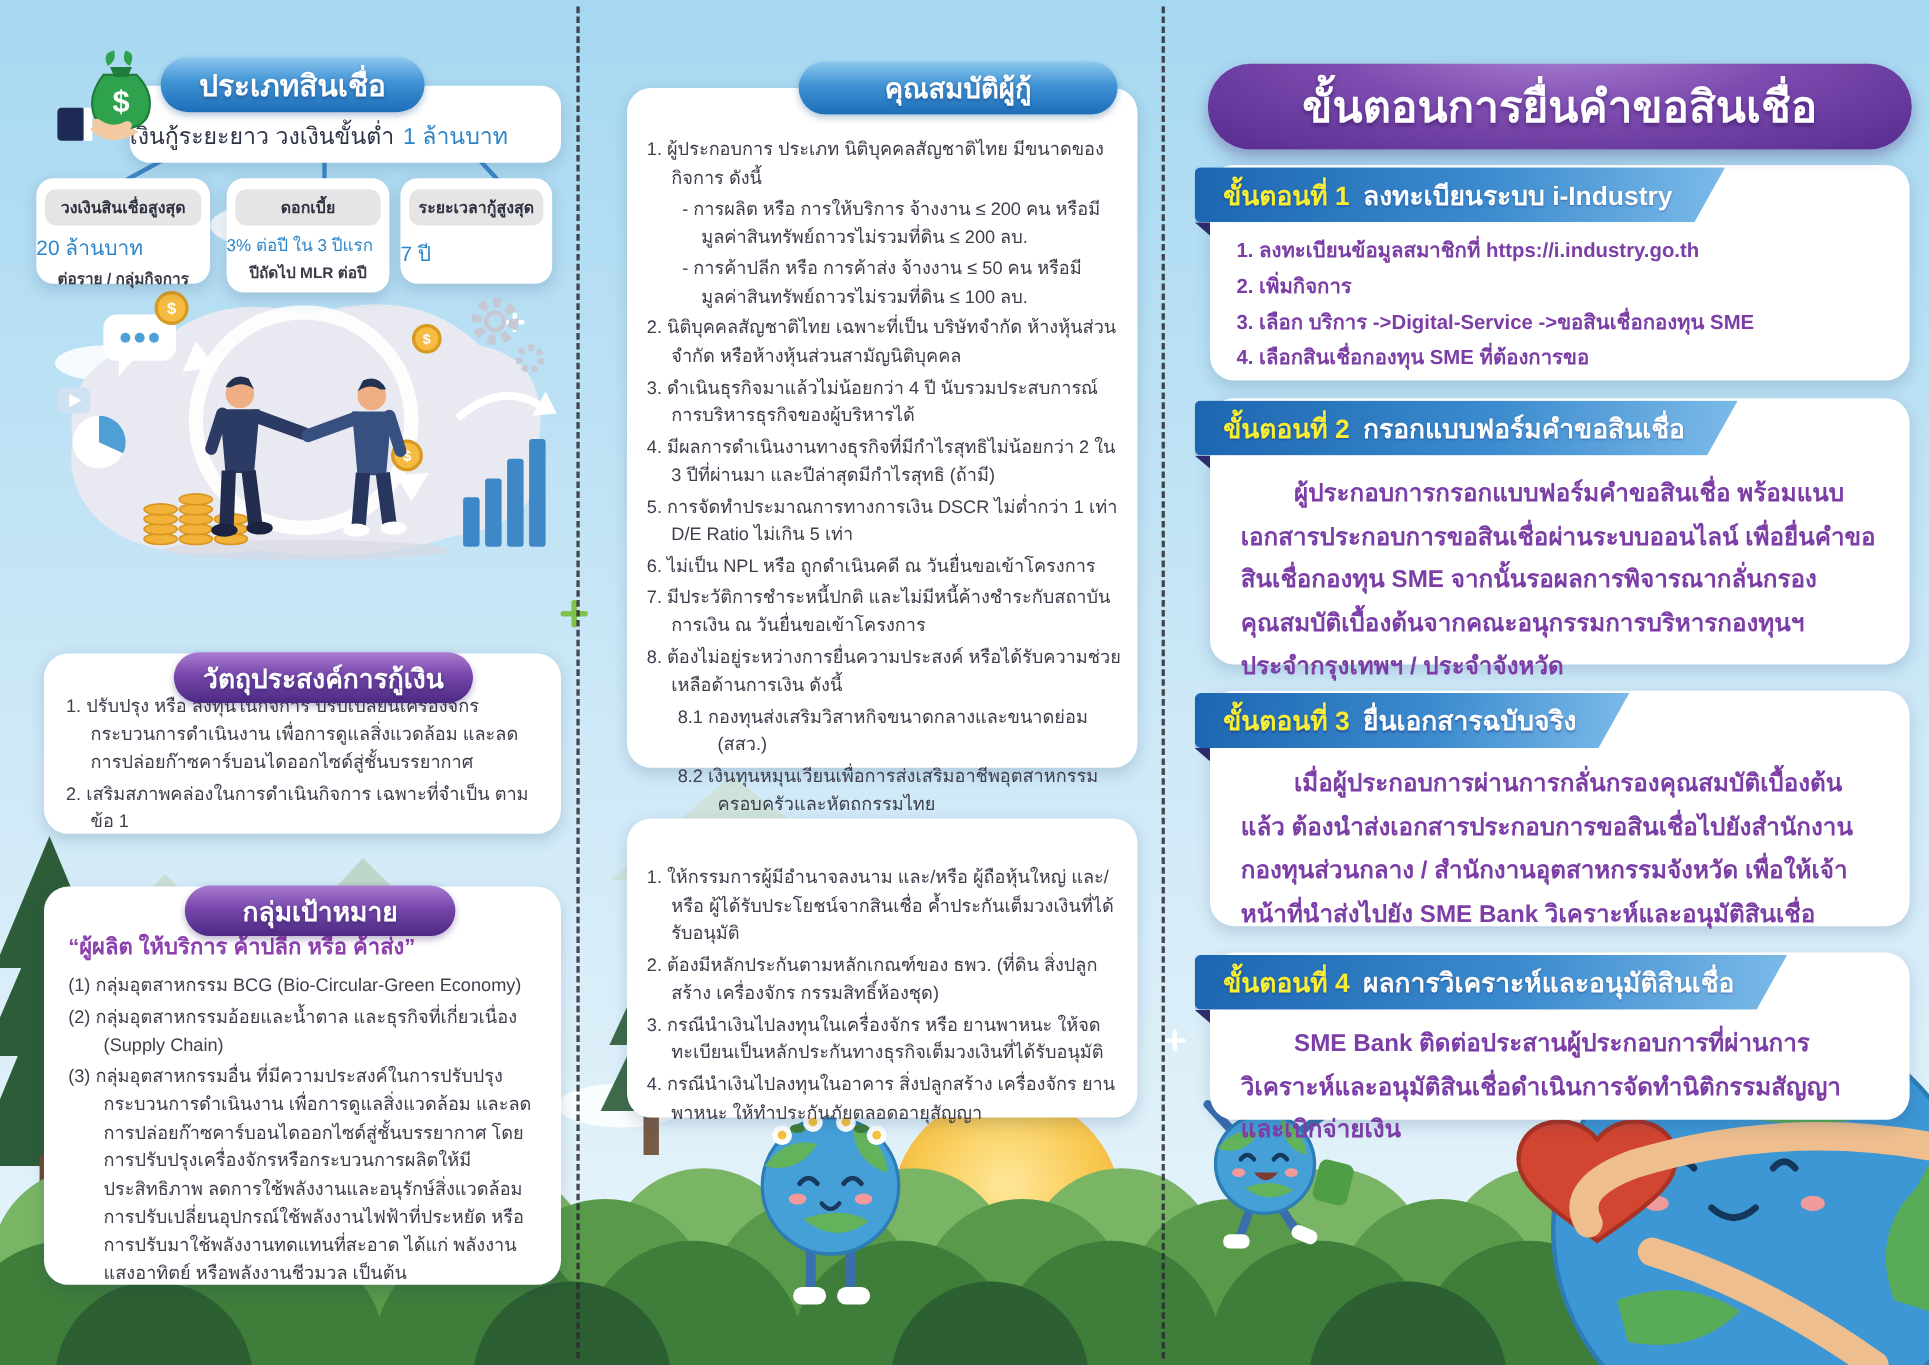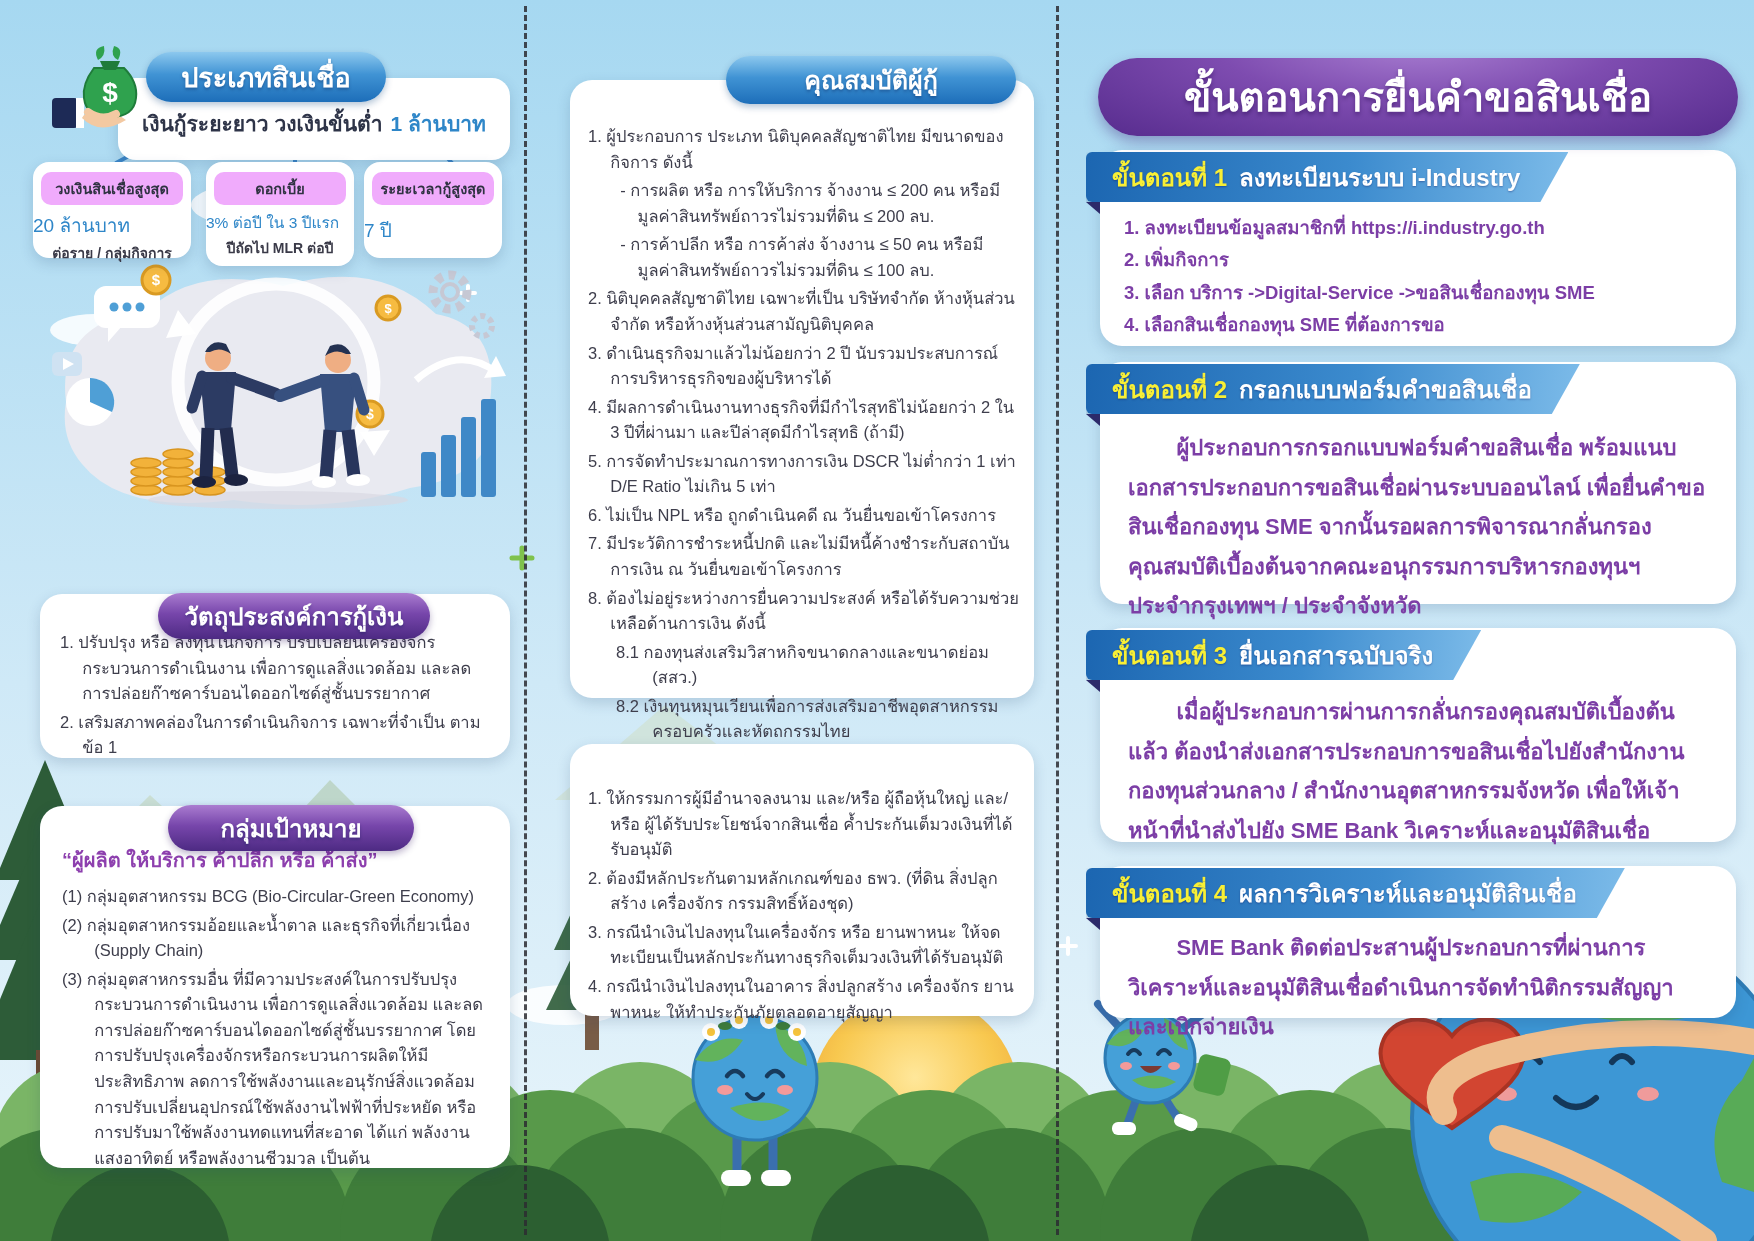--- a/index.html
+++ b/index.html
@@ -14,26 +14,26 @@
     text-shadow:0 2px 3px rgba(10,30,80,.35);}
   .pill.blue{background:linear-gradient(180deg,#8cc8ee 0%,#4093d4 45%,#1d6eb9 100%);
     box-shadow:0 3px 7px rgba(0,60,120,.3);}
   .pill.purple{background:linear-gradient(180deg,#aa7cd0 0%,#7746ab 45%,#4d2a83 100%);
     box-shadow:0 3px 7px rgba(40,10,90,.3);margin-top:23px;}
   .txt{color:#3e3e4c;font-size:16.5px;line-height:1.55;font-weight:500;overflow-wrap:break-word;}
   .li{padding-left:1.35em;text-indent:-1.35em;margin-bottom:3px;}
   .li.sub{padding-left:3.0em;text-indent:-1.05em;}
   .li.sub2{padding-left:3.9em;text-indent:-2.2em;}
   .target-list .li{padding-left:1.95em;text-indent:-1.95em;}
-  .ilabel{background:#f0abfc;border-radius:10px;margin:10px 8px 5px 8px;padding:5px 2px;
+  .ilabel{background:#e5e5e5;border-radius:10px;margin:10px 8px 5px 8px;padding:5px 2px;
     text-align:center;font-weight:bold;color:#2f3242;font-size:14.5px;white-space:nowrap;overflow:hidden;}
   .ivalue{color:#2e86c8;font-weight:normal;font-size:19px;text-align:left;white-space:nowrap;}
   .isub{color:#3a3a48;font-size:14px;font-weight:bold;text-align:center;margin-top:2px;}
-  .subhead{display:flex;align-items:flex-end;justify-content:center;padding-bottom:20px;
-    font-size:21px;font-weight:bold;color:#2e3448;white-space:nowrap;}
+  .subhead{display:flex;align-items:flex-end;padding-bottom:8px;
+    font-size:21px;font-weight:normal;color:#2e3448;white-space:nowrap;}
   .subhead .hl{color:#2e86c8;margin-left:8px;}
   .quote{color:#8d3fae;font-size:20px;font-weight:bold;margin-bottom:8px;}
   .banner{position:absolute;display:flex;align-items:center;justify-content:center;
     background:radial-gradient(ellipse at 50% -20%, #a97fd2 0%, #7e4cb0 45%, #572c8e 100%);
     border-radius:39px;color:#fff;font-size:40px;font-weight:bold;z-index:3;
     text-shadow:0 3px 4px rgba(30,0,70,.4);box-shadow:0 6px 14px rgba(55,20,110,.35);}
   .ribbon{position:absolute;z-index:4;display:inline-flex;align-items:center;gap:12px;
     height:50px;padding:0 48px 0 26px;border-radius:6px 0 0 6px;
     background:linear-gradient(95deg,#1c66b1 0%,#3c8bce 55%,#7cbbe9 100%);
     clip-path:polygon(0 0,100% 0,calc(100% - 28px) 100%,0 100%);
@@ -368,21 +368,21 @@
   <div class="pill purple" style="left:168px;top:782px;width:246px;height:46px;font-size:24px">
     <span>กลุ่มเป้าหมาย</span>
   </div>
 
   <div class="card" style="left:570px;top:80px;width:464px;height:618px">
     <div class="txt" style="margin:44px 14px 8px 18px">
         <div class="li">1. ผู้ประกอบการ ประเภท นิติบุคคลสัญชาติไทย มีขนาดของกิจการ ดังนี้</div>
         <div class="li sub">- การผลิต หรือ การให้บริการ จ้างงาน ≤ 200 คน หรือมีมูลค่าสินทรัพย์ถาวรไม่รวมที่ดิน ≤ 200 ลบ.</div>
         <div class="li sub">- การค้าปลีก หรือ การค้าส่ง จ้างงาน ≤ 50 คน หรือมีมูลค่าสินทรัพย์ถาวรไม่รวมที่ดิน ≤ 100 ลบ.</div>
         <div class="li">2. นิติบุคคลสัญชาติไทย เฉพาะที่เป็น บริษัทจำกัด ห้างหุ้นส่วนจำกัด หรือห้างหุ้นส่วนสามัญนิติบุคคล</div>
-        <div class="li">3. ดำเนินธุรกิจมาแล้วไม่น้อยกว่า 2 ปี นับรวมประสบการณ์การบริหารธุรกิจของผู้บริหารได้</div>
+        <div class="li">3. ดำเนินธุรกิจมาแล้วไม่น้อยกว่า 4 ปี นับรวมประสบการณ์การบริหารธุรกิจของผู้บริหารได้</div>
         <div class="li">4. มีผลการดำเนินงานทางธุรกิจที่มีกำไรสุทธิไม่น้อยกว่า 2 ใน 3 ปีที่ผ่านมา และปีล่าสุดมีกำไรสุทธิ (ถ้ามี)</div>
         <div class="li">5. การจัดทำประมาณการทางการเงิน DSCR ไม่ต่ำกว่า 1 เท่า D/E Ratio ไม่เกิน 5 เท่า</div>
         <div class="li">6. ไม่เป็น NPL หรือ ถูกดำเนินคดี ณ วันยื่นขอเข้าโครงการ</div>
         <div class="li">7. มีประวัติการชำระหนี้ปกติ และไม่มีหนี้ค้างชำระกับสถาบันการเงิน ณ วันยื่นขอเข้าโครงการ</div>
         <div class="li">8. ต้องไม่อยู่ระหว่างการยื่นความประสงค์ หรือได้รับความช่วยเหลือด้านการเงิน ดังนี้</div>
         <div class="li sub2">8.1 กองทุนส่งเสริมวิสาหกิจขนาดกลางและขนาดย่อม (สสว.)</div>
         <div class="li sub2">8.2 เงินทุนหมุนเวียนเพื่อการส่งเสริมอาชีพอุตสาหกรรมครอบครัวและหัตถกรรมไทย</div>
         <div class="li sub2">8.3 กองทุนพัฒนาเอสเอ็มอีตามแนวประชารัฐ</div>
       </div>
   </div>

